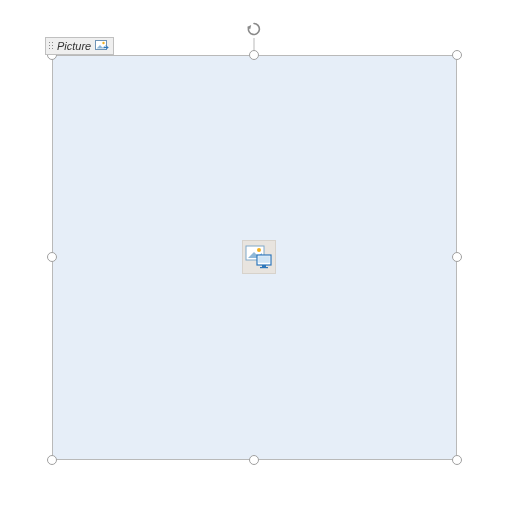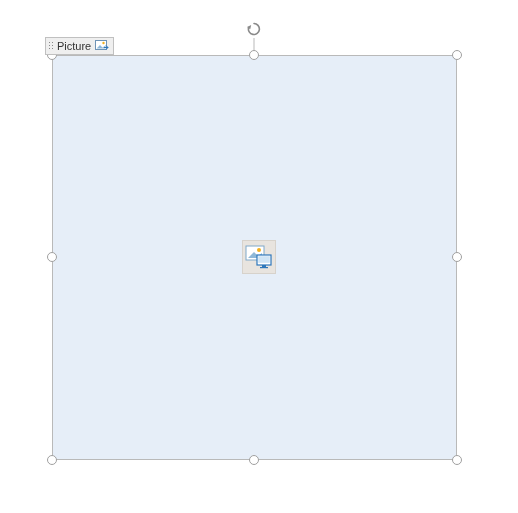--- a/index.html
+++ b/index.html
@@ -70,20 +70,21 @@
     left: 45px;
     top: 37px;
     height: 18px;
     border: 1px solid #c0c0c0;
     background: #efefef;
     display: flex;
     align-items: center;
     padding: 0 4px 0 2px;
     box-sizing: border-box;
     color: #333;
+    font-style: italic;
   }
   .tag .grip {
     width: 6px;
     height: 10px;
     margin-right: 3px;
     position: relative;
   }
   .tag .grip::before {
     content: "";
     position: absolute;

